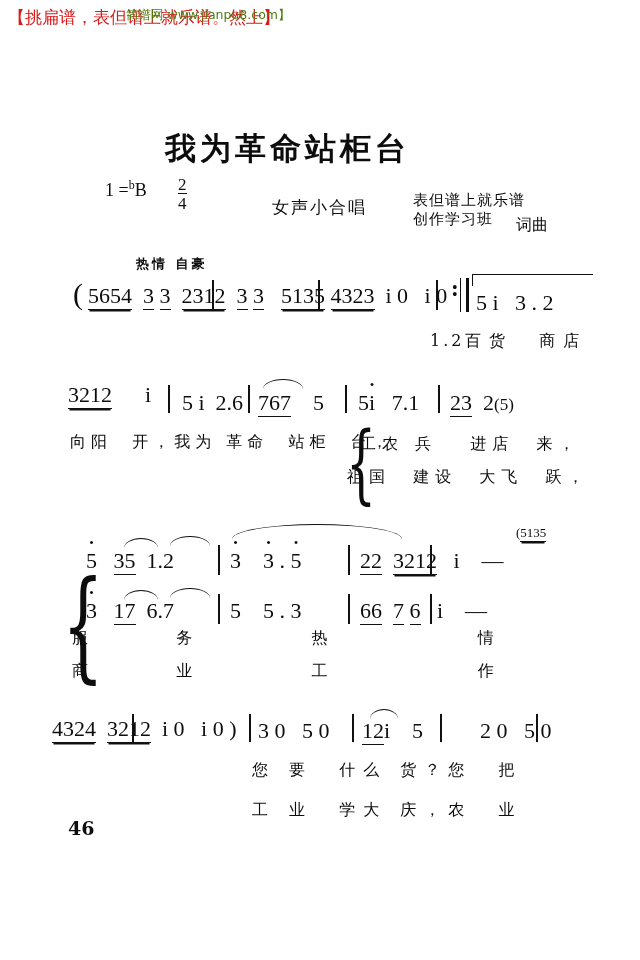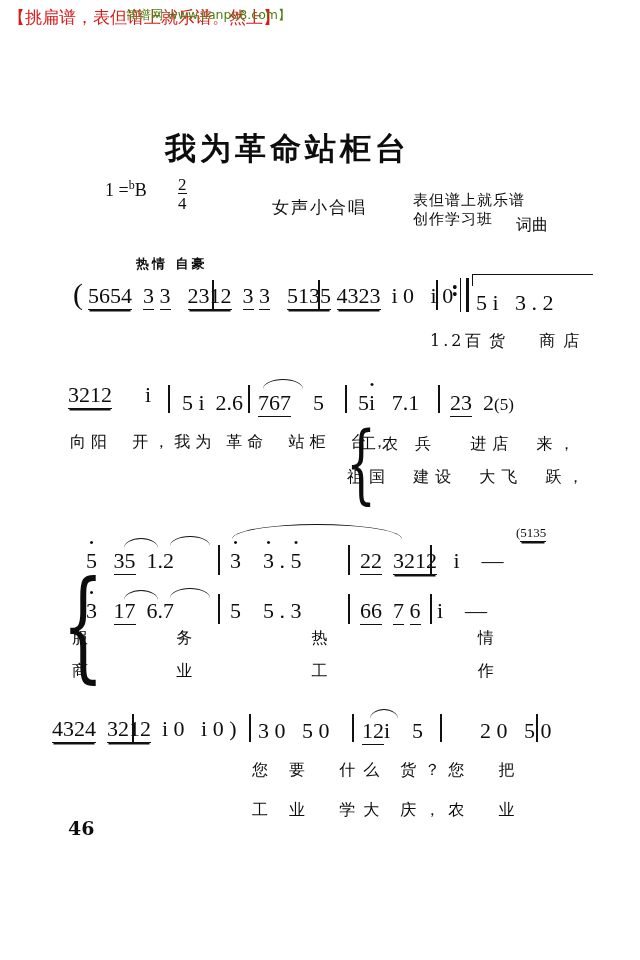--- a/index.html
+++ b/index.html
@@ -249,21 +249,21 @@
 
 <div class="perf">女声小合唱</div>
 <div class="cred1">表但谱上就乐谱</div>
 <div class="cred2">创作学习班</div>
 <div class="cred-small">词曲</div>
 
 <div class="expr">热情  自豪</div>
 
 <div class="paren" style="top:277px; left:73px;">(</div>
 
-<div class="notes" style="top:283px; left:88px;"><span class="b2">5654</span>  <span class="b1">3</span> <span class="b1">3</span>  <span class="b2" style="margin-left:6px;">2312</span>  <span class="b1">3</span> <span class="b1">3</span>  <span class="b2" style="margin-left:6px;">5135</span> <span class="b2">4323</span>  i 0   i 0</div>
+<div class="notes" style="top:283px; left:88px;"><span class="b2">5654</span>  <span class="b1">3</span> <span class="b1">3</span>  <span class="b2" style="">2312</span>  <span class="b1">3</span> <span class="b1">3</span>  <span class="b2" style="margin-left:6px;">5135</span> <span class="b2">4323</span>  i 0   i 0</div>
 
 <div class="bar" style="top:280px; left:212px; height:30px;"></div>
 <div class="bar" style="top:280px; left:318px; height:30px;"></div>
 <div class="bar" style="top:280px; left:436px; height:30px;"></div>
 
 <div class="dblbar" style="top:278px; left:460px; height:34px;"></div>
 <div class="repeat-dots" style="top:284px; left:452px;">•<br>•</div>
 
 <div class="ending" style="top:274px; left:472px; width:120px;"></div>
 <div class="notes" style="top:290px; left:476px;">5 i   3 . 2</div>

